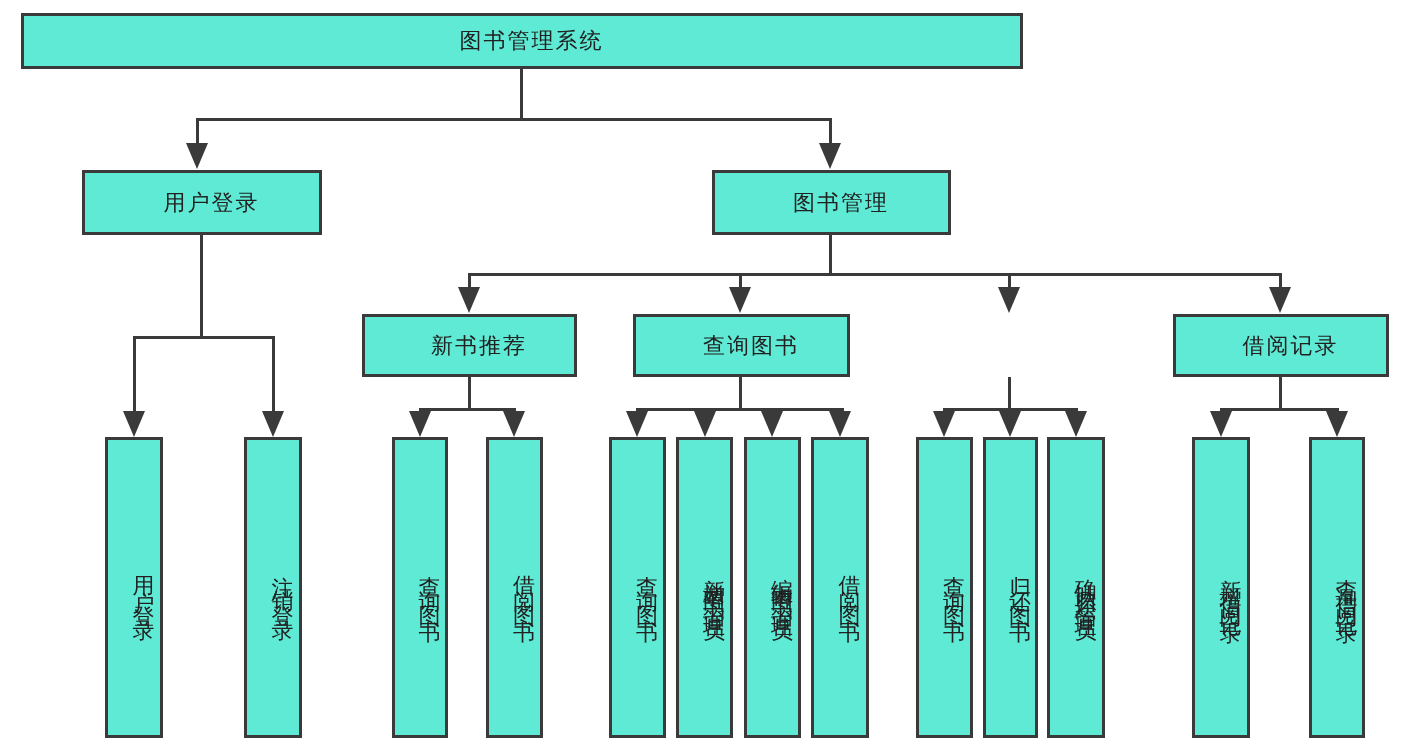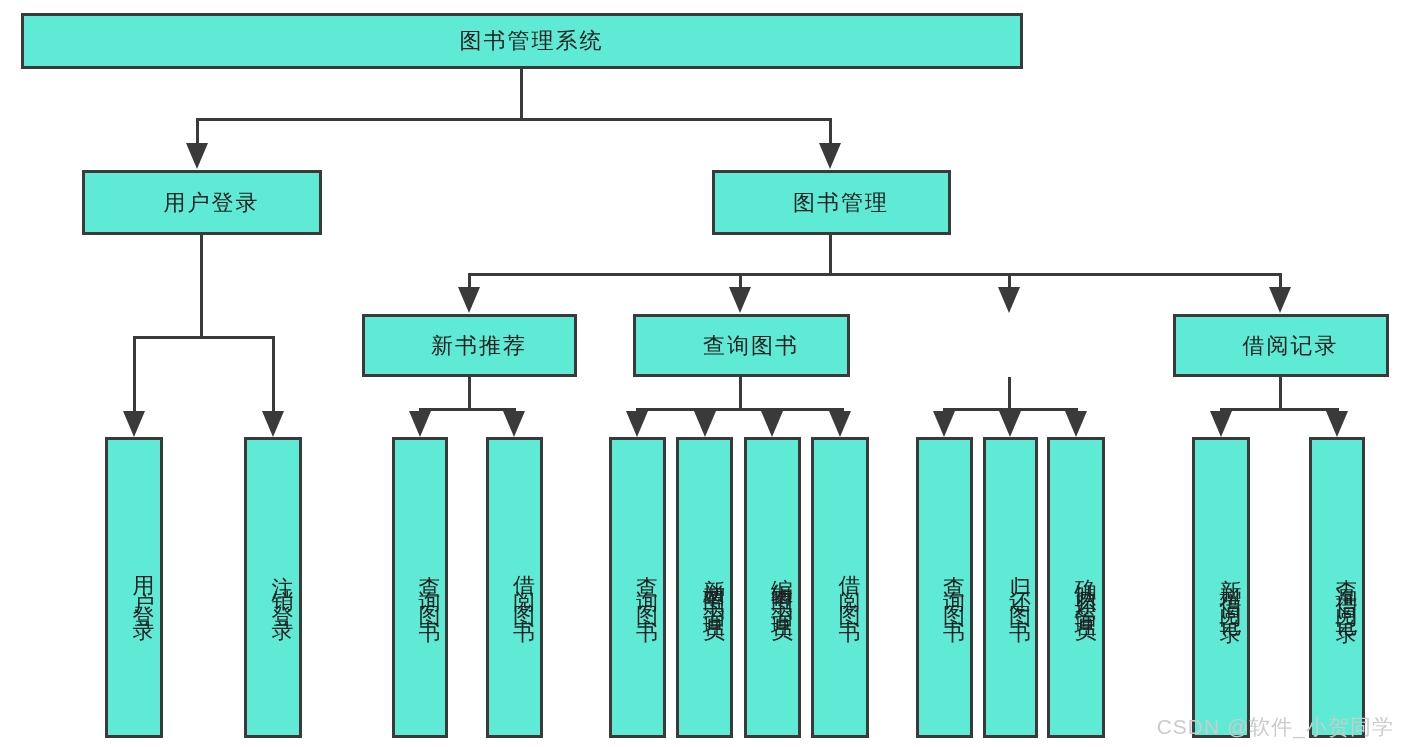--- a/index.html
+++ b/index.html
@@ -151,14 +151,13 @@
       <div class="line" style="left: 1009px; top: 408px; width: 3px; height: 11px;"></div>
       <div class="arrow" style="left: 999px; top: 411px;"></div>
       <div class="line" style="left: 1075px; top: 408px; width: 3px; height: 11px;"></div>
       <div class="arrow" style="left: 1065px; top: 411px;"></div>
       <div class="line" style="left: 1220px; top: 408px; width: 3px; height: 11px;"></div>
       <div class="arrow" style="left: 1210px; top: 411px;"></div>
       <div class="line" style="left: 1336px; top: 408px; width: 3px; height: 11px;"></div>
       <div class="arrow" style="left: 1326px; top: 411px;"></div>
     </div>
 
-  <div class="watermark">CSDN @软件_小贺同学</div>
 </div>
 
 </body></html>

